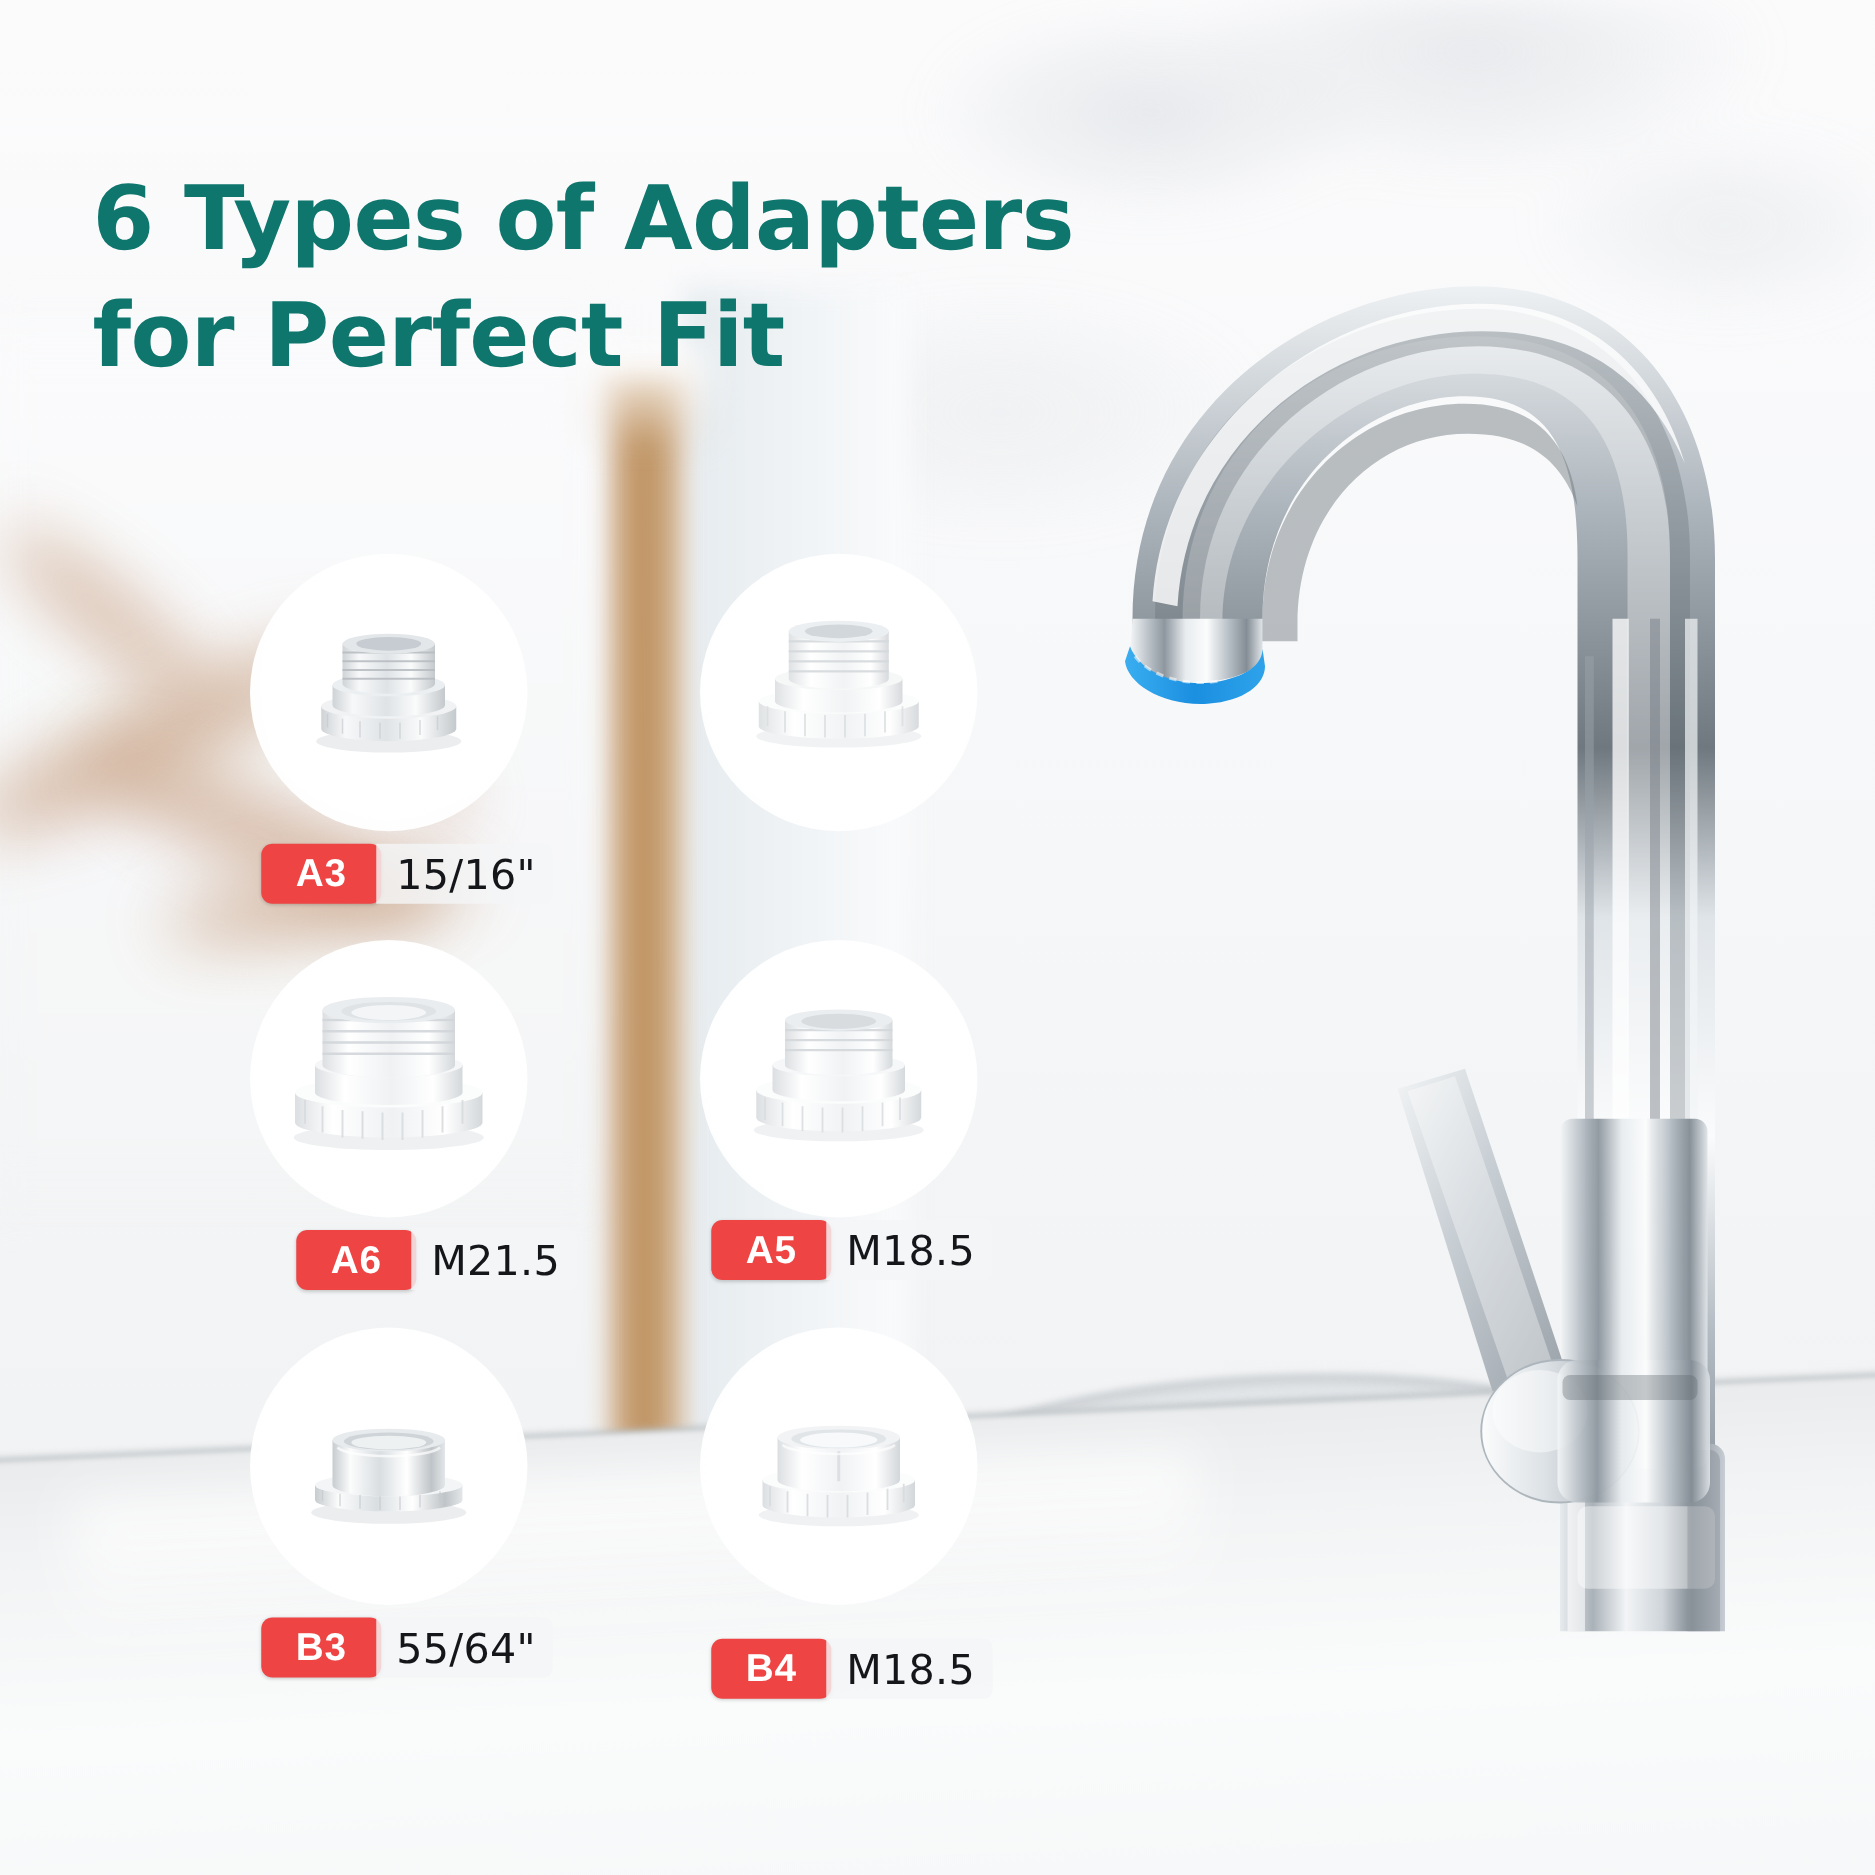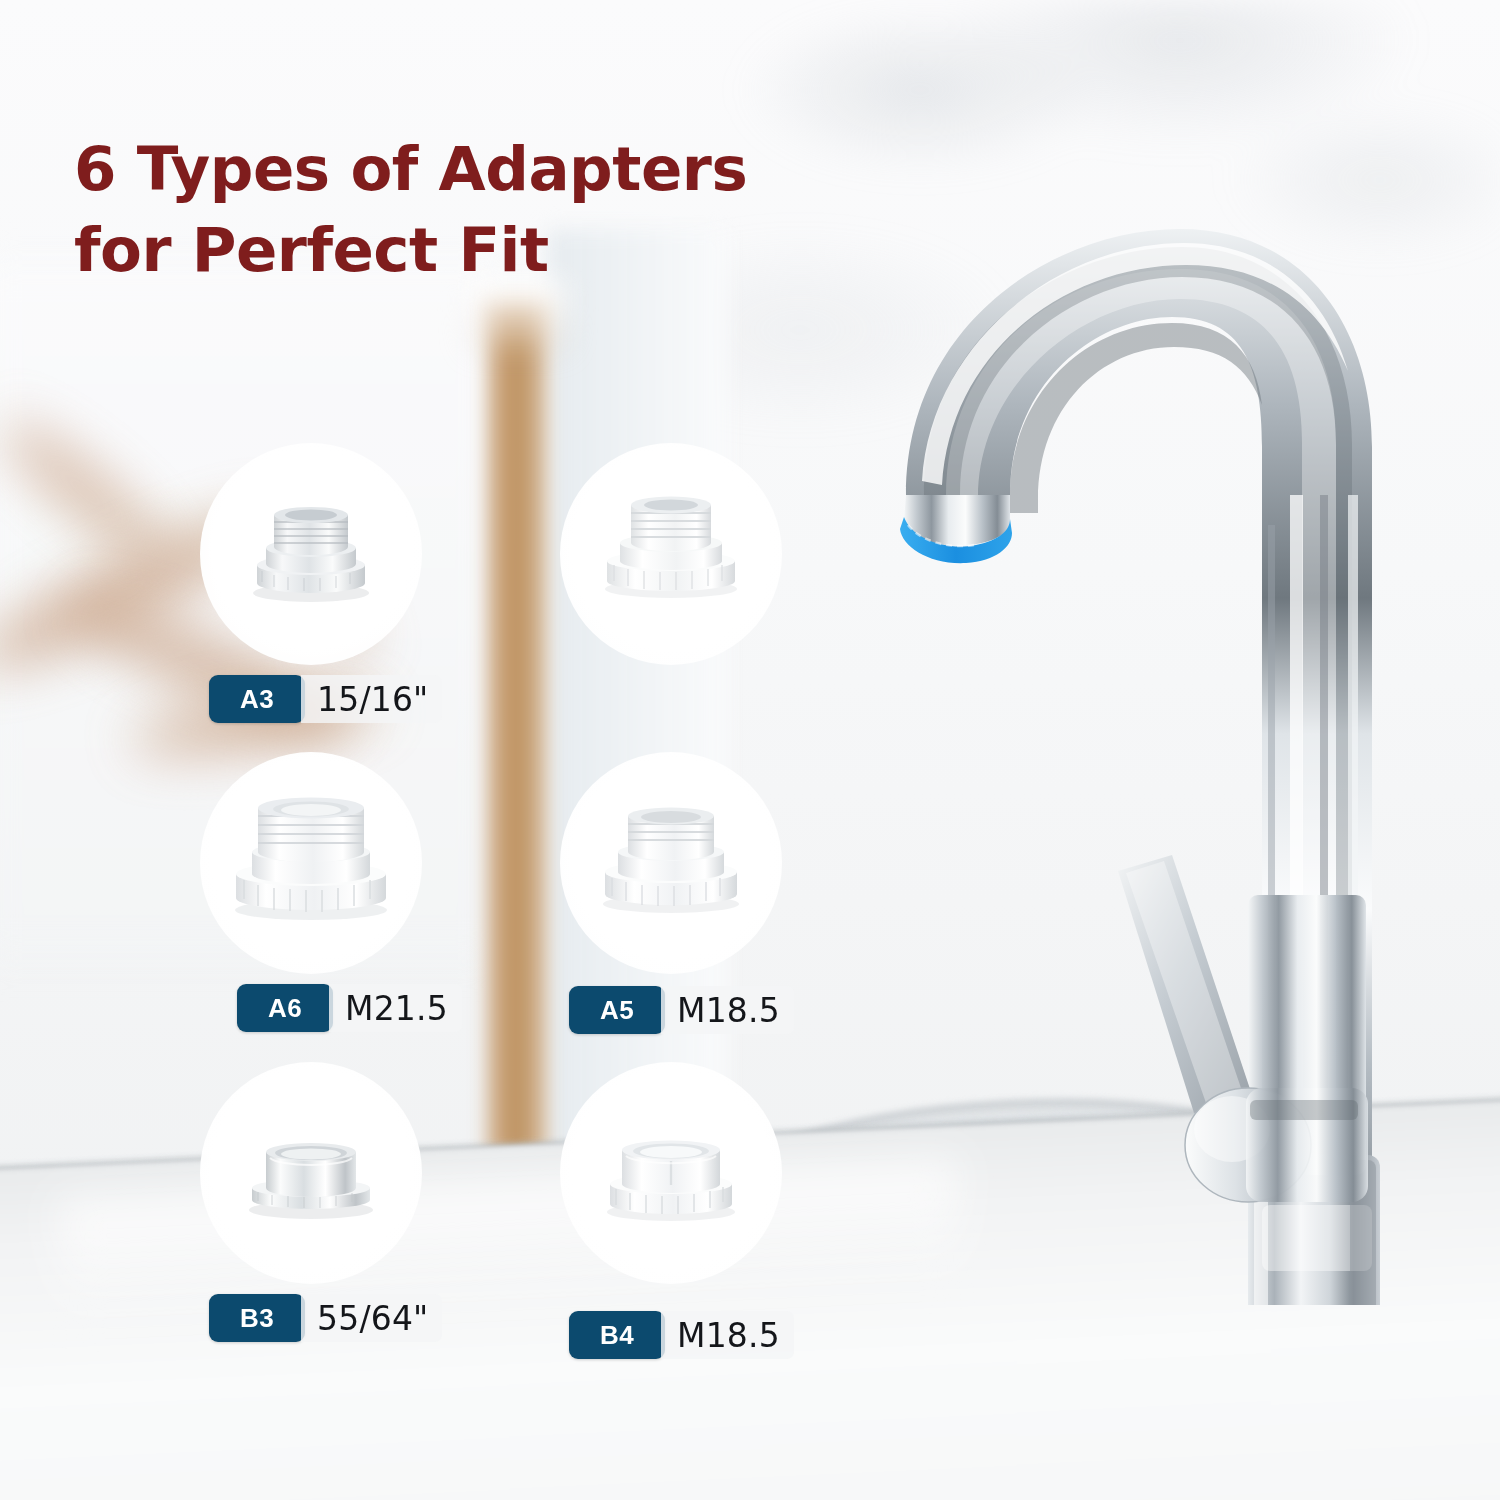--- a/index.html
+++ b/index.html
@@ -61,29 +61,29 @@
   .faucet{position:absolute;left:850px;top:195px;width:650px;height:1110px;}
 
   
   .grid{position:absolute;left:0;top:0;width:1500px;height:1500px;}
   .cell{position:absolute;width:360px;height:310px;}
   .disc{position:absolute;left:0;top:0;width:222px;height:222px;border-radius:50%;
     background:radial-gradient(circle at 50% 48%,#ffffff 0%,#ffffff 62%,rgba(255,255,255,.92) 82%,rgba(255,255,255,0) 100%);}
   .part{position:absolute;left:0;top:0;width:222px;height:222px;}
   .tag{position:absolute;display:flex;align-items:stretch;height:48px;}
   .tag .code{display:flex;align-items:center;justify-content:center;min-width:72px;padding:0 12px;
-    background:#0c4a6e;border-radius:9px;color:#fff;font-size:26px;font-weight:700;letter-spacing:.5px;
+    background:#ef4444;border-radius:9px;color:#fff;font-size:31px;font-weight:700;letter-spacing:.5px;
     box-shadow:0 1px 3px rgba(0,0,0,.18);}
   .tag .size{display:flex;align-items:center;padding:0 14px 0 16px;margin-left:-4px;
     background:rgba(244,245,246,.82);border-radius:0 7px 7px 0;color:#14161a;
     font-size:33px;font-weight:400;font-family:"DejaVu Sans",sans-serif;letter-spacing:.2px;}
 
   
   .headline{position:absolute;left:74px;top:128px;width:1100px;
-    color:#7f1d1d;font-size:61px;line-height:1.33;font-weight:700;letter-spacing:-.5px;
+    color:#0f766e;font-size:71px;line-height:1.33;font-weight:700;letter-spacing:-.5px;
     font-family:"DejaVu Sans",sans-serif;}
   .headline .l2{display:block;}
 </style>
 </head>
 <body>
 
 <div id="stage">
 
   <div class="bg">
     <div class="bg-base"></div>
@@ -365,21 +365,21 @@
           <path d="M68 64 h86 v36 a43 8 0 0 1 -86 0 z" fill="url(#plA5)"></path>
           <g stroke="#d4d8db" stroke-width="1.8" opacity=".9">
             <path d="M68 72 h86"></path>
               <path d="M68 80 h86"></path>
               <path d="M68 88 h86"></path>
           </g>
           <ellipse cx="111" cy="64" rx="43" ry="8.5" fill="#ebeef0"></ellipse>
           <ellipse cx="111" cy="65" rx="30" ry="6" fill="#d8dcdf"></ellipse>
         </svg>
       </div>
-      <div class="tag" style="left:9px;top:234px;">
+      <div class="tag" style="left:9px;top:224px;">
         <span class="code">A5</span>
         <span class="size">M18.5</span>
       </div>
     </div>
 
     <div class="cell" style="left:200px;top:1062px;">
       <div class="disc">
         <svg class="part" viewBox="0 0 222 222">
           <defs>
             <linearGradient id="mtlB3" x1="0" y1="0" x2="1" y2="0">

